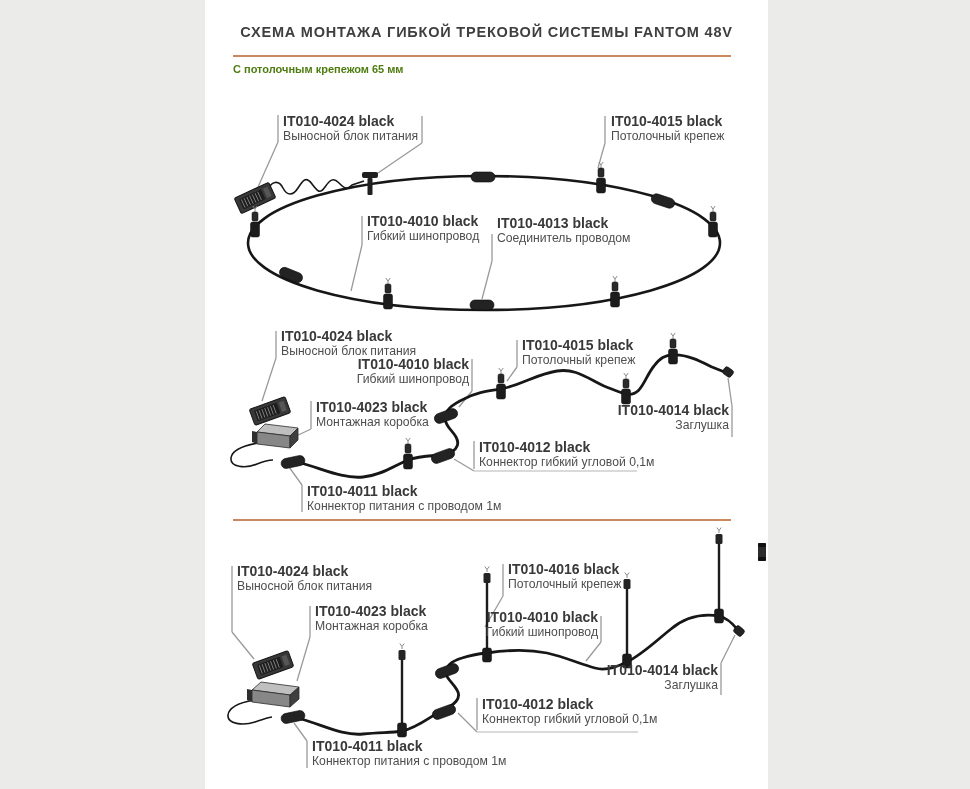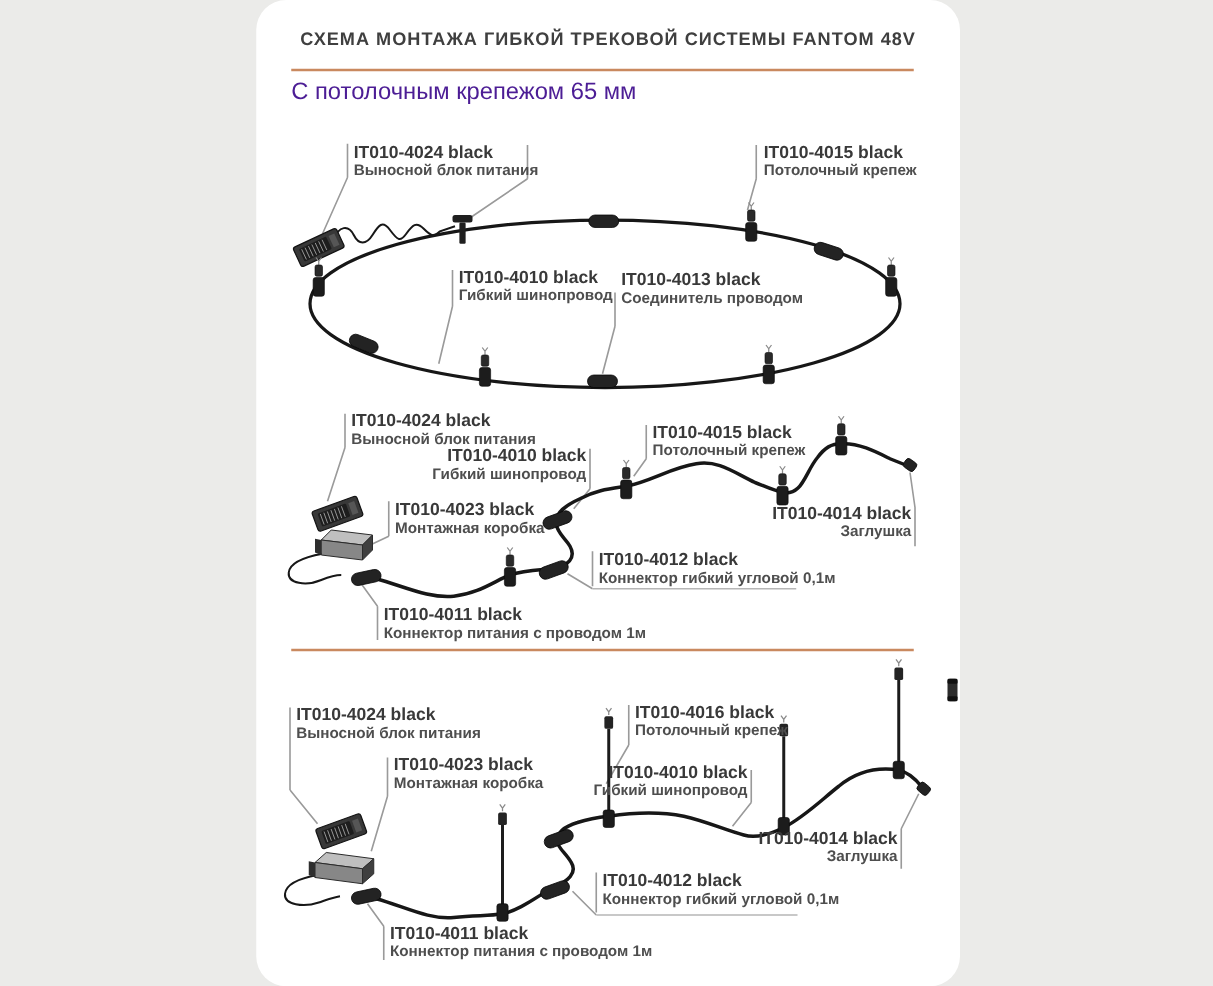--- a/index.html
+++ b/index.html
@@ -1,30 +1,30 @@
 <!DOCTYPE html>
 <html><head>
 <meta charset="utf-8">
 <style>
   html,body{margin:0;padding:0;background:#ebebe9;}
   .stage{position:relative;width:970px;height:789px;background:#ebebe9;overflow:hidden;
          font-family:"Liberation Sans",sans-serif;}
-  .panel{position:absolute;left:205px;top:0;width:563px;height:789px;background:#ffffff;border-radius:24px;}
+  .panel{position:absolute;left:205px;top:0;width:563px;height:789px;background:#ffffff;}
   svg.canvas{position:absolute;left:0;top:0;display:block;}
   .title{position:absolute;top:24px;left:0;width:100%;text-align:center;
          font-size:14.5px;font-weight:600;letter-spacing:.8px;color:#3f3f3f;}
   .divider{position:absolute;left:28px;width:498px;height:2px;background:#c9895f;}
   .divider.d1{top:55px;}
   .divider.d2{top:519px;}
-  .heading{position:absolute;left:28px;font-size:19px;color:#4c1d95;white-space:nowrap;}
+  .heading{position:absolute;left:28px;font-size:11px;color:#4d7c0f;white-space:nowrap;font-weight:bold;}
   .heading.h1{top:63px;}
   .heading.h2{top:528px;}
   .label{position:absolute;line-height:15px;white-space:nowrap;}
   .label .part{font-size:14px;font-weight:700;color:#393939;}
-  .label .desc{font-size:12.2px;font-weight:700;color:#4e4e4e;}
+  .label .desc{font-size:12.2px;font-weight:400;color:#4e4e4e;}
   .label.right{text-align:right;}
 </style>
 </head>
 <body>
 
 <div class="stage">
   <div class="panel">
 
     <svg class="canvas" width="563" height="789" viewBox="0 0 563 789">
       <defs>

